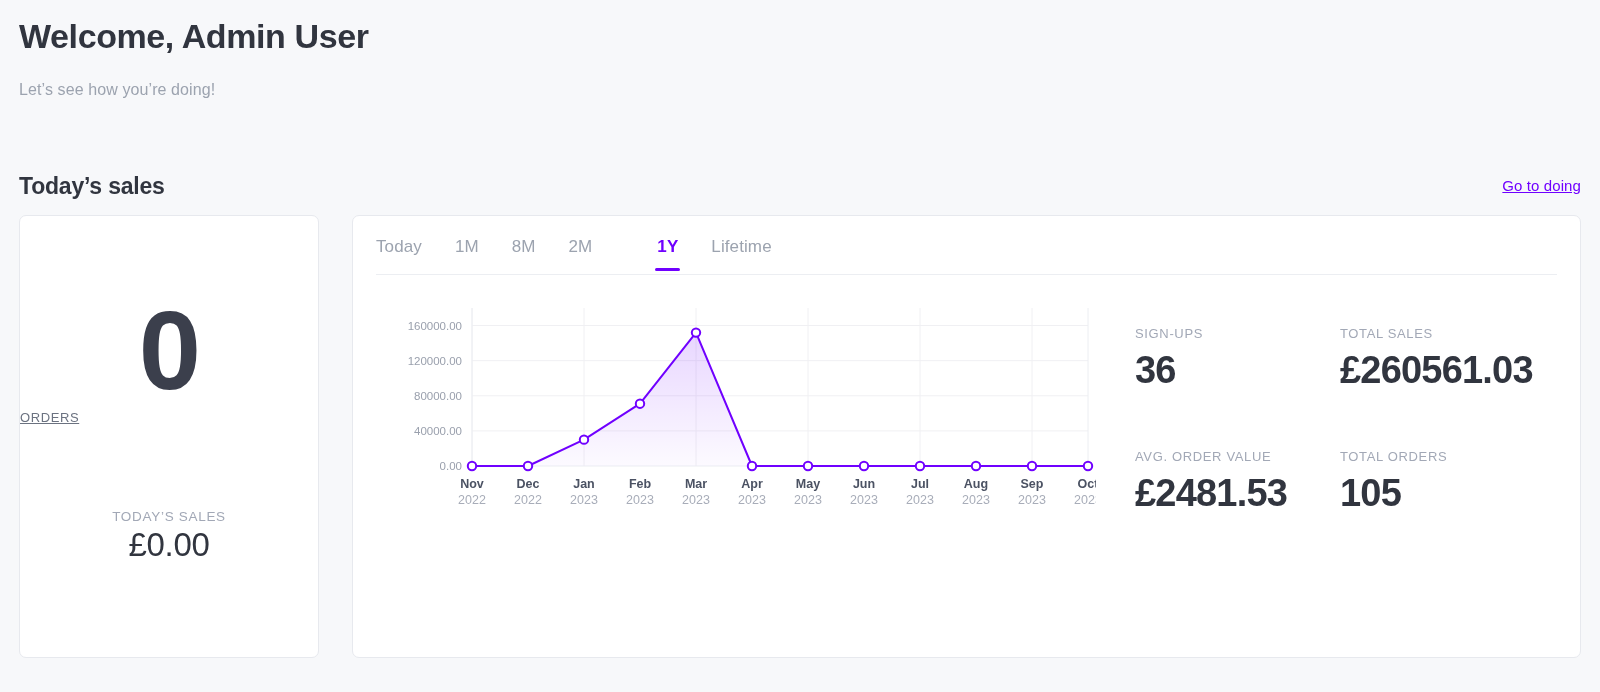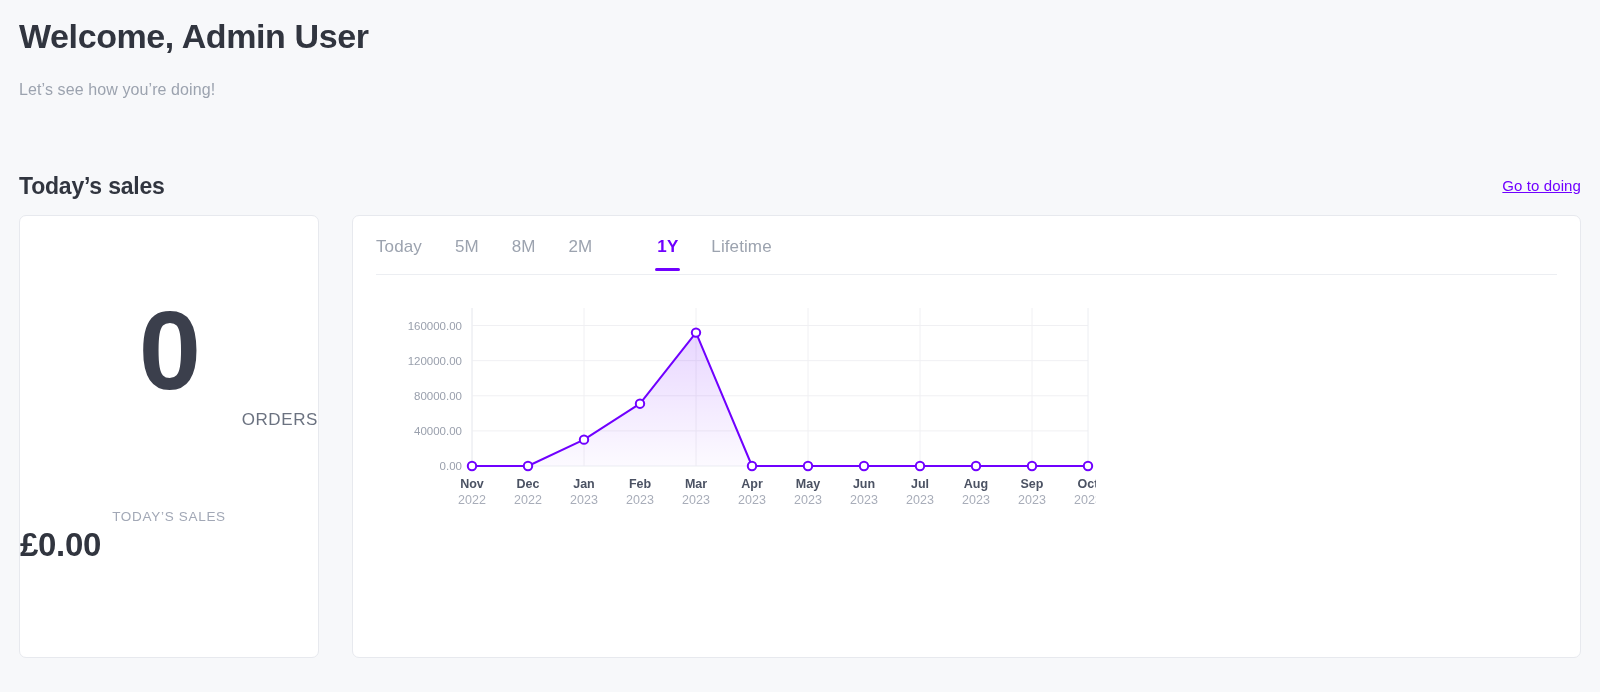--- a/index.html
+++ b/index.html
@@ -48,30 +48,30 @@
   .today-inner {
     position: relative; width: 100%; height: 100%;
     display: flex; flex-direction: column; align-items: center;
   }
   .big-number {
     position: absolute; top: 79px; left: 0; right: 0; text-align: center;
     font-size: 112px; font-weight: 700; color: #3b3f4c;
     line-height: 112px; letter-spacing: -2px;
   }
   .orders-label {
-    position: absolute; top: 194px; left: 0; right: 0; text-align: right;
-    font-size: 17px; color: #6b7280; letter-spacing: 0.6px;
+    position: absolute; top: 194px; left: 0; right: 0; text-align: left;
+    font-size: 13px; color: #6b7280; letter-spacing: 0.6px; text-decoration: underline;
   }
   .todays-sales-label {
     position: absolute; top: 293px; left: 0; right: 0; text-align: center;
     font-size: 13.5px; color: #a2a8b6; letter-spacing: 0.7px;
   }
   .todays-sales-value {
-    position: absolute; top: 310px; left: 0; right: 0; 
-    font-size: 33px; font-weight: 700; color: #31353f; letter-spacing: -0.3px;
+    position: absolute; top: 310px; left: 0; right: 0; text-align: center;
+    font-size: 33px; font-weight: 400; color: #31353f; letter-spacing: -0.3px;
   }
 
   
   .tabs {
     position: absolute; left: 23px; top: 21px;
     display: flex; align-items: flex-end; gap: 0;
   }
   .tab {
     font-size: 17px; color: #9ca3af; padding: 0 0 14px 0;
     margin-right: 33px; cursor: pointer; position: relative;
@@ -127,21 +127,21 @@
       <div class="orders-label">ORDERS</div>
       <div class="todays-sales-label">TODAY’S SALES</div>
       <div class="todays-sales-value">£0.00</div>
     </div>
   </div>
 
   <div class="card" id="chart-card">
 
     <div class="tabs" id="tabs-container">
         <div class="tab">Today</div>
-        <div class="tab">5M</div>
+        <div class="tab">1M</div>
         <div class="tab">8M</div>
         <div class="tab">2M</div>
         <div class="tab active">1Y</div>
         <div class="tab">Lifetime</div>
       </div>
     <div class="tabs-divider"></div>
 
     <div class="chart-wrap">
       <svg class="chart-svg" id="chart-svg" width="720" height="220" viewBox="0 0 720 220">
           <defs>
@@ -202,15 +202,37 @@
           <text x="544" y="208" text-anchor="middle" class="xtick-year">2023</text>
           <text x="600" y="192" text-anchor="middle" class="xtick-month">Aug</text>
           <text x="600" y="208" text-anchor="middle" class="xtick-year">2023</text>
           <text x="656" y="192" text-anchor="middle" class="xtick-month">Sep</text>
           <text x="656" y="208" text-anchor="middle" class="xtick-year">2023</text>
           <text x="712" y="192" text-anchor="middle" class="xtick-month">Oct</text>
           <text x="712" y="208" text-anchor="middle" class="xtick-year">2023</text>
         </svg>
     </div>
 
+    <div class="stats">
+      <div class="stat-row">
+        <div class="stat">
+          <div class="stat-label">SIGN-UPS</div>
+          <div class="stat-value">36</div>
+        </div>
+        <div class="stat">
+          <div class="stat-label">TOTAL SALES</div>
+          <div class="stat-value">£260561.03</div>
+        </div>
+      </div>
+      <div class="stat-row second">
+        <div class="stat">
+          <div class="stat-label">AVG. ORDER VALUE</div>
+          <div class="stat-value">£2481.53</div>
+        </div>
+        <div class="stat">
+          <div class="stat-label">TOTAL ORDERS</div>
+          <div class="stat-value">105</div>
+        </div>
+      </div>
+    </div>
 
   </div>
 </div>
 
 </body></html>

